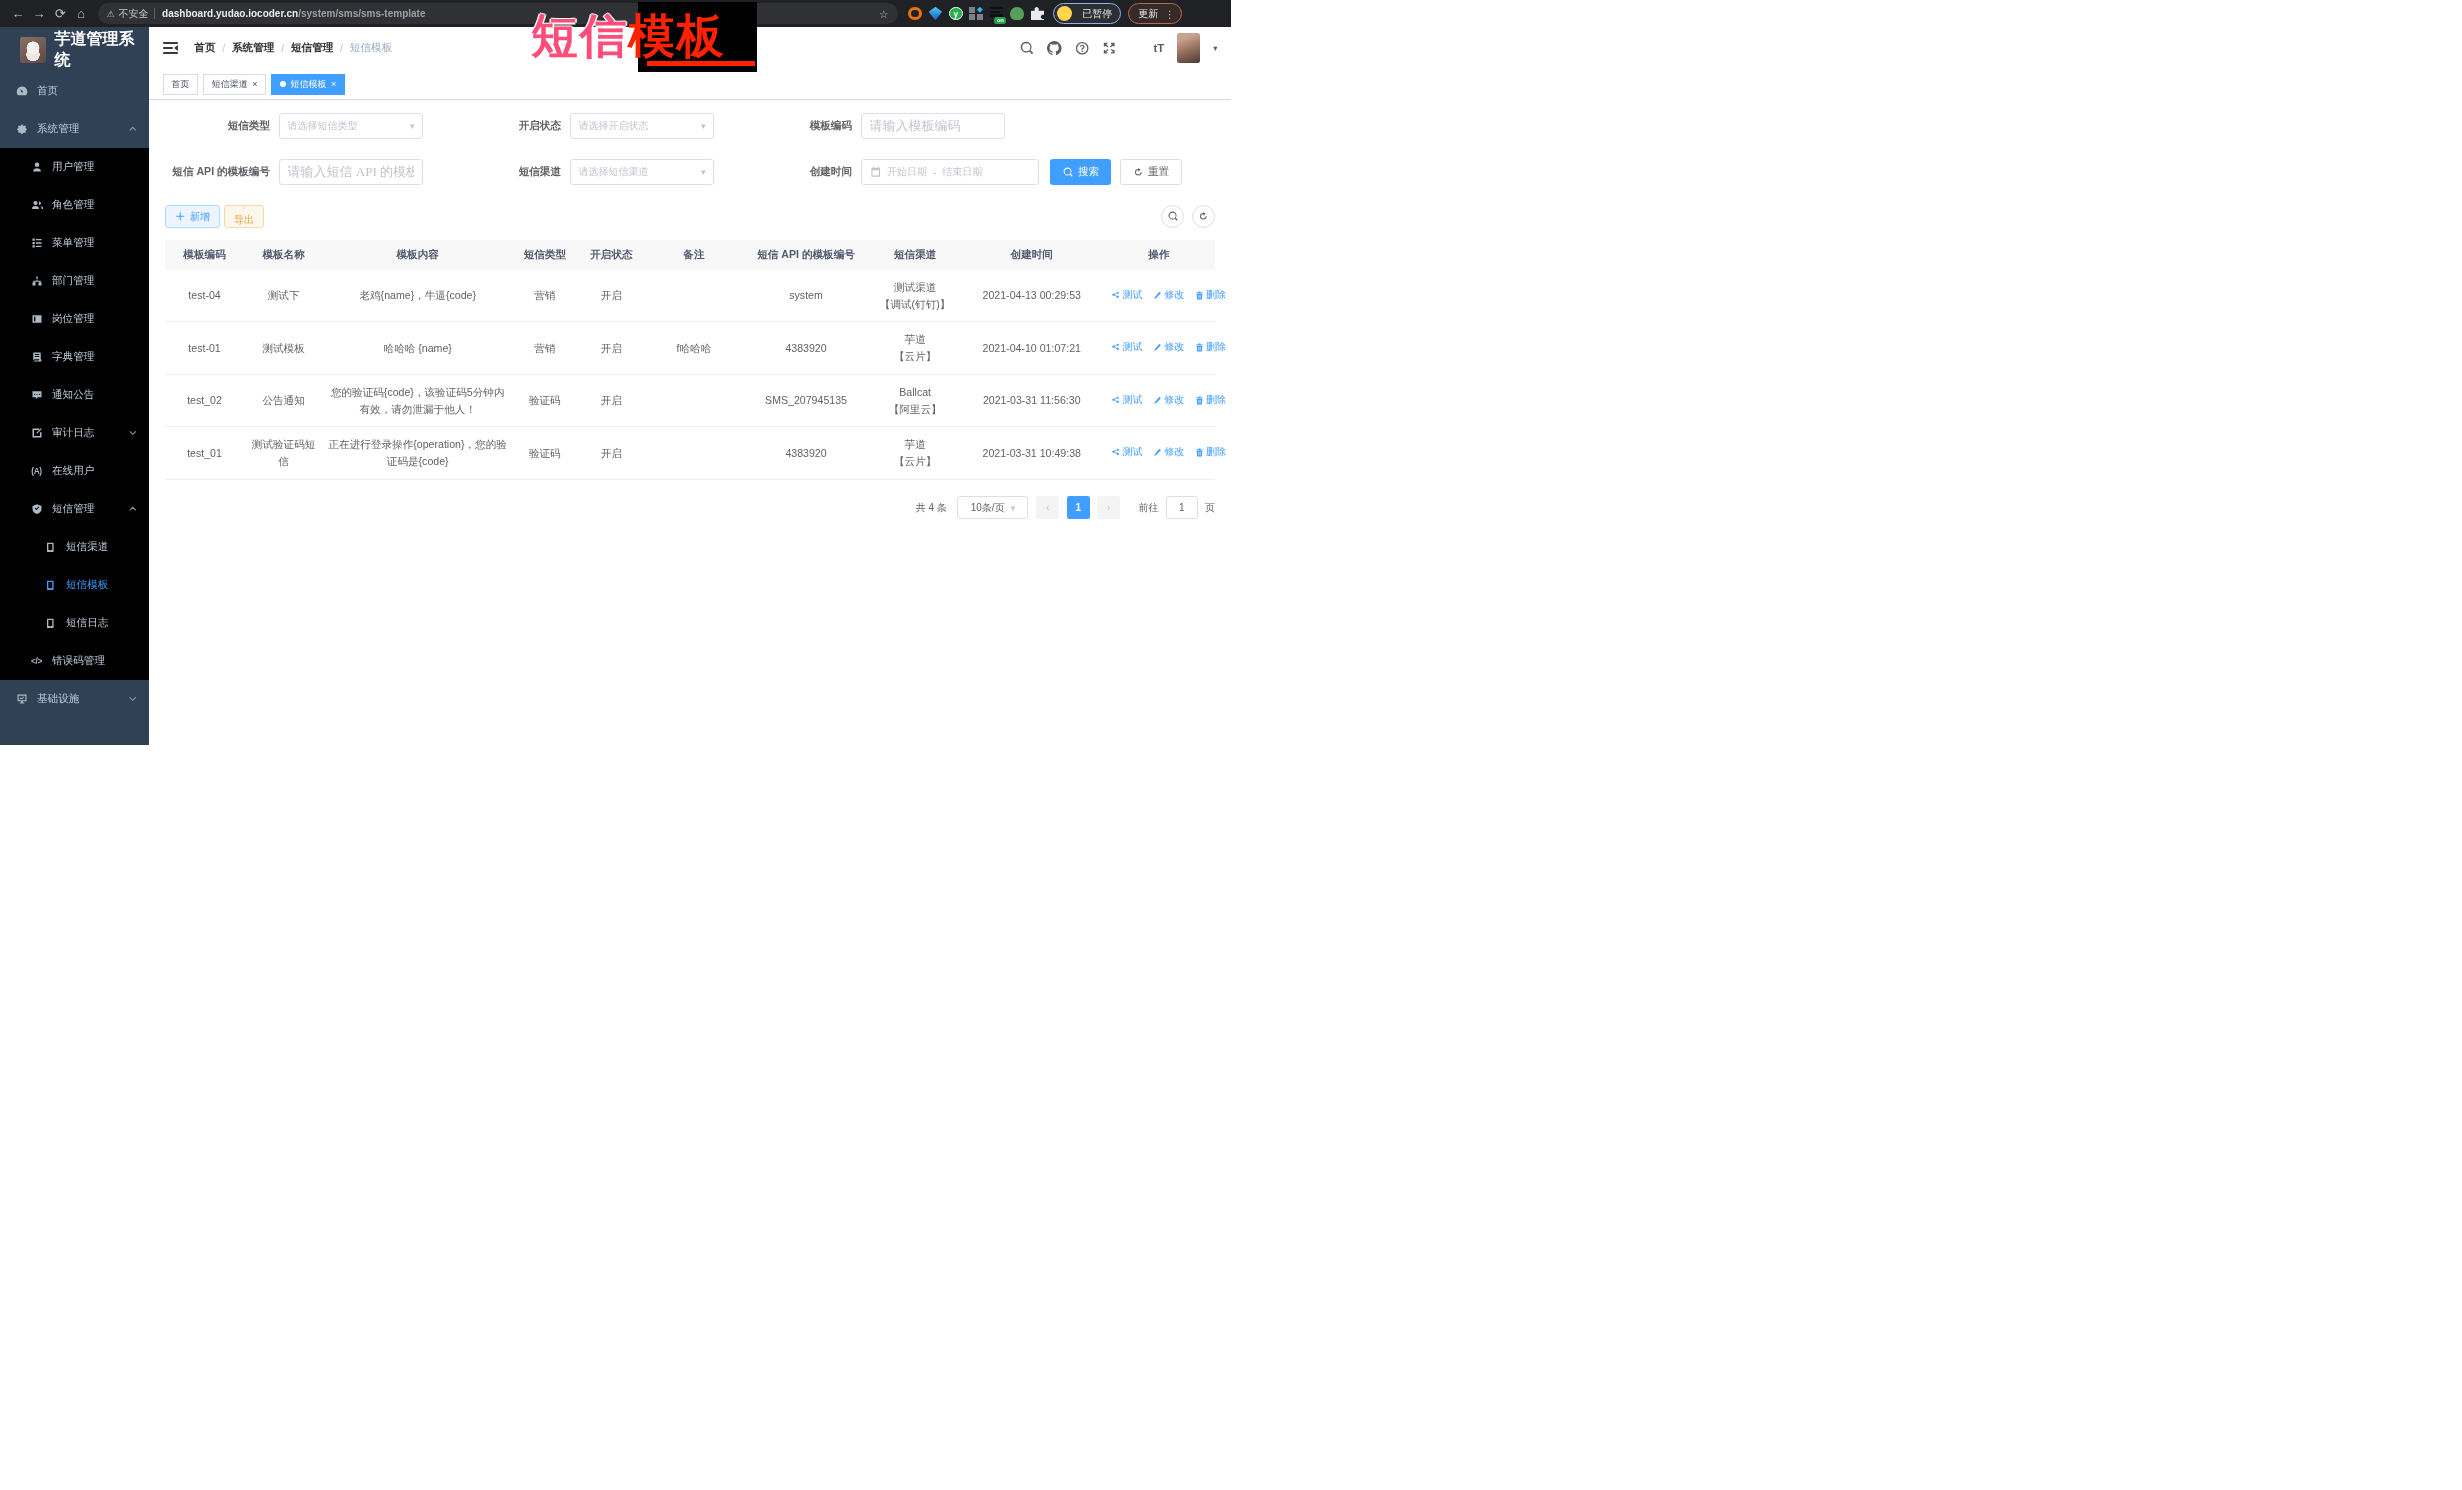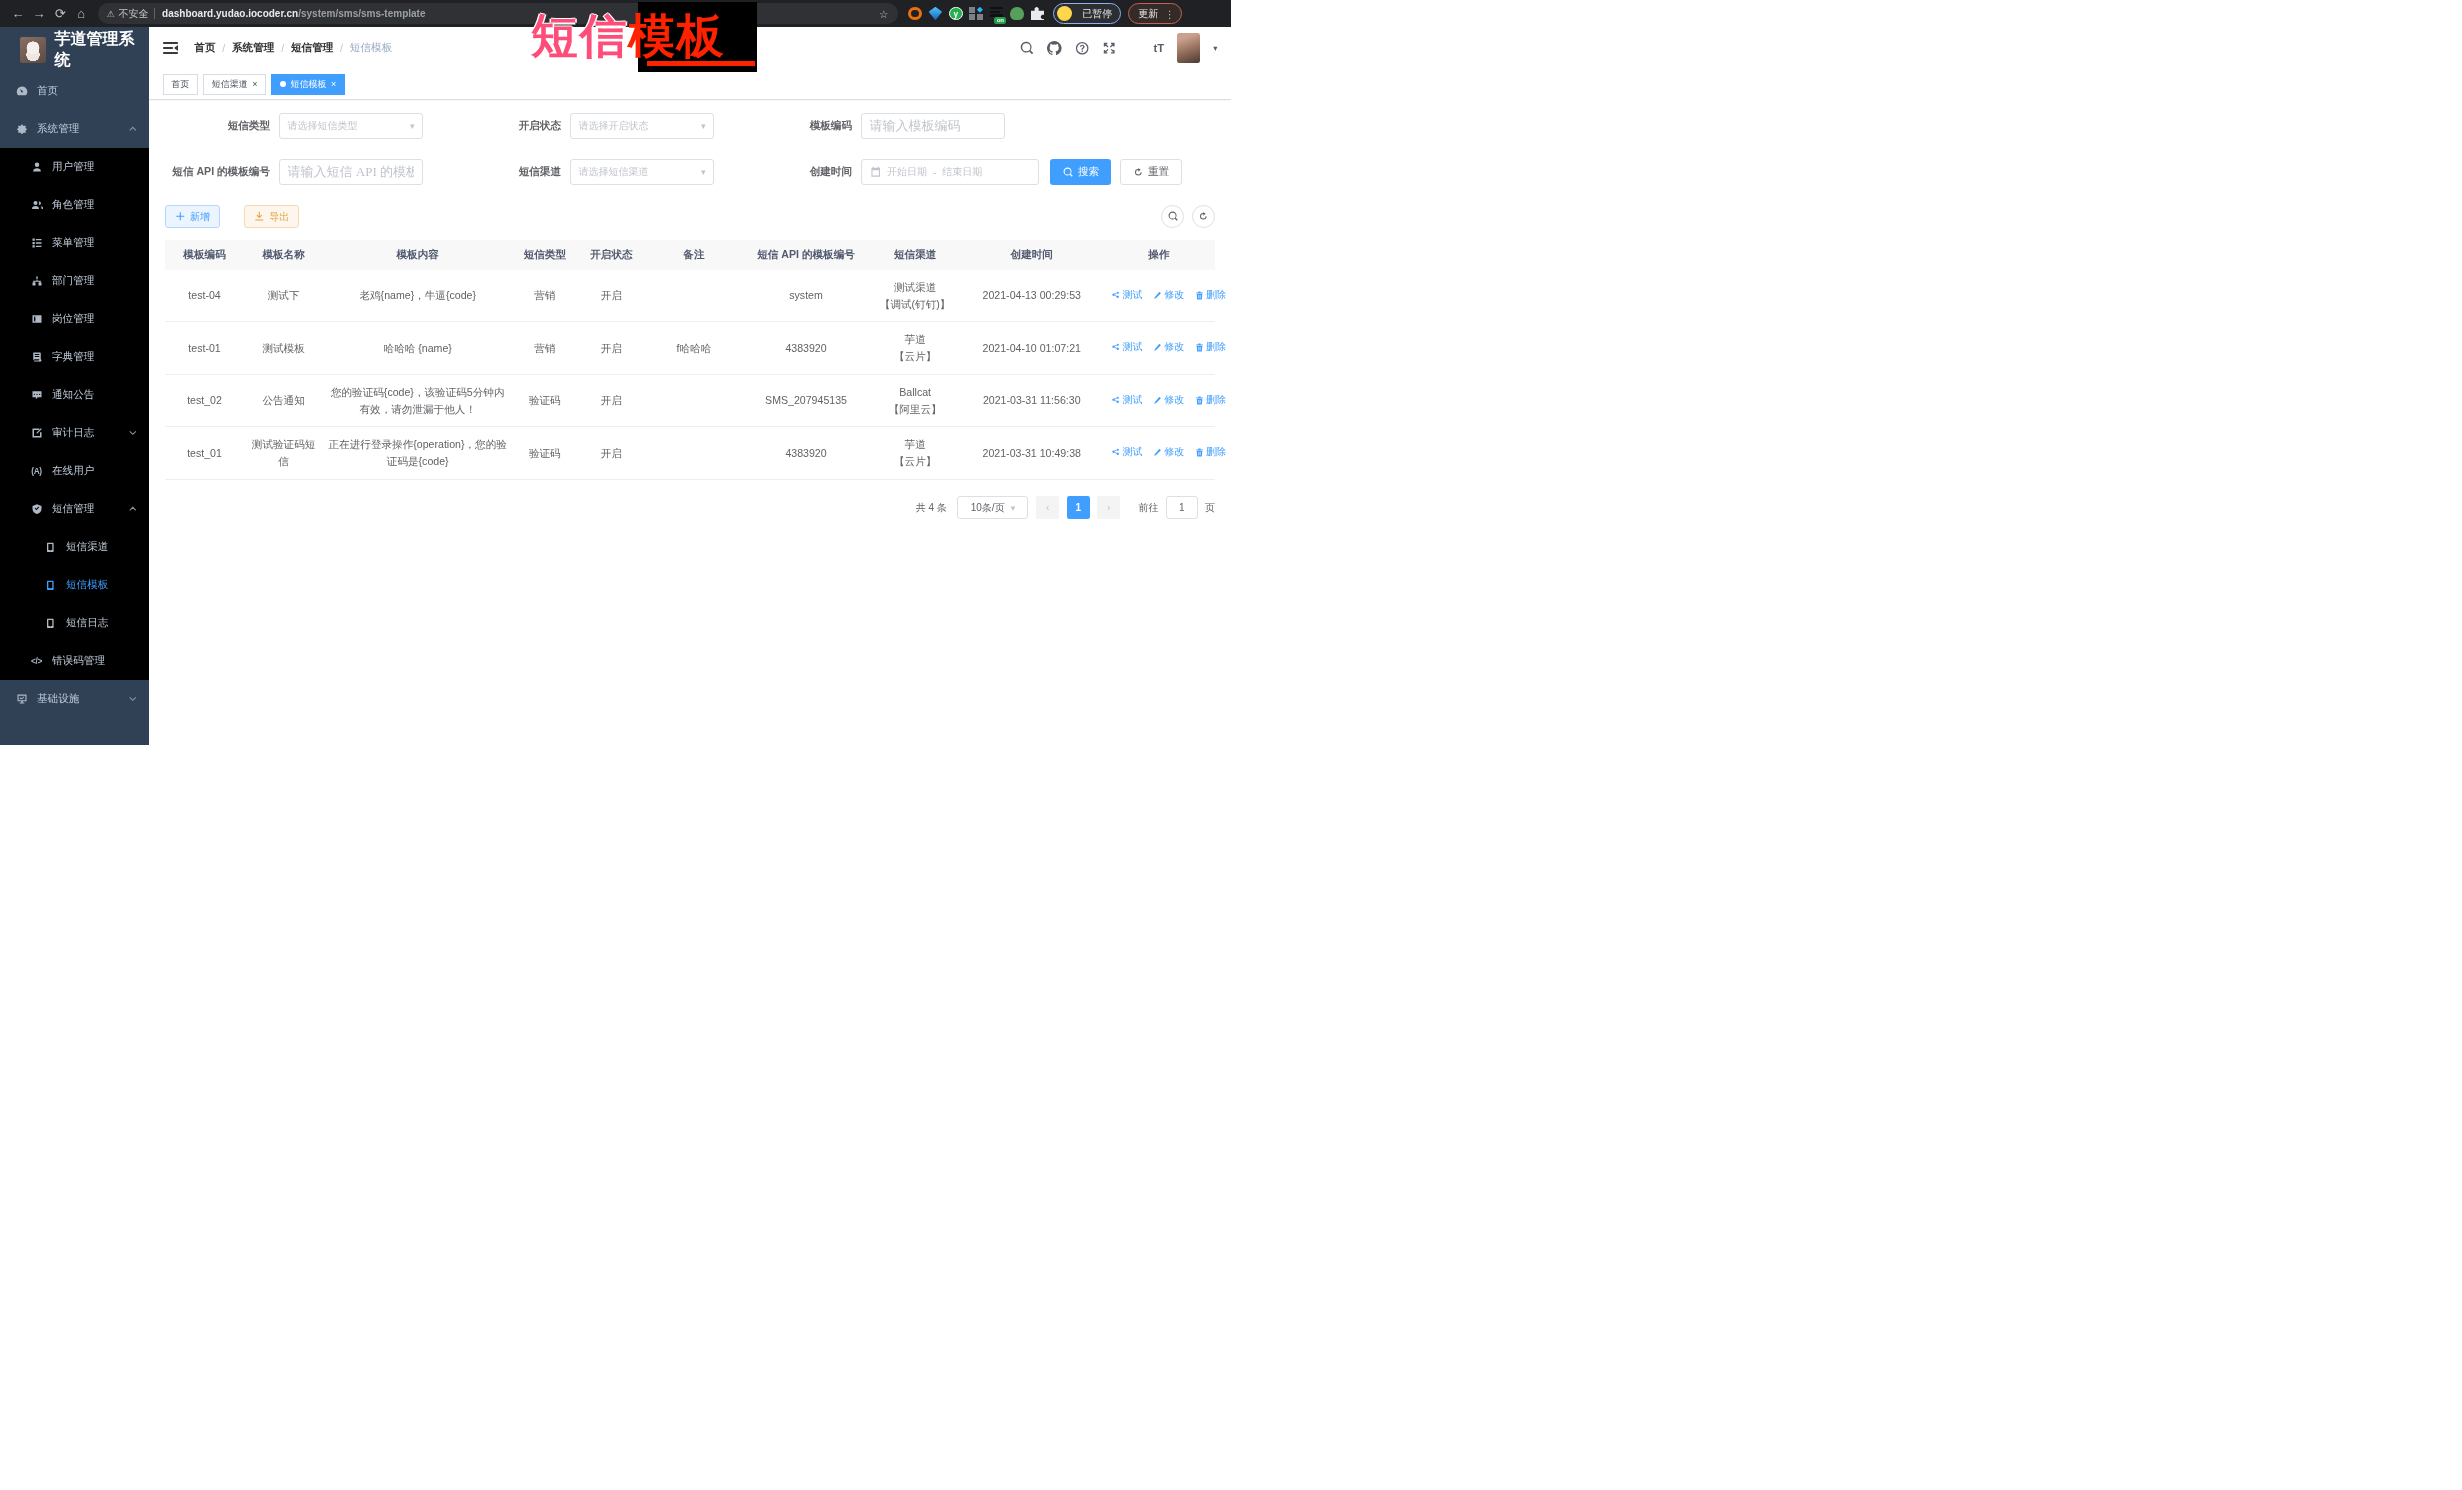--- a/index.html
+++ b/index.html
@@ -101,21 +101,21 @@
   .btn-primary { background:#409eff; color:#fff; margin-left:11.4px; }
   .btn-primary svg { fill:#fff; }
   .btn-plain { background:#fff; border-color:#dcdfe6; color:#606266; margin-left:9px; }
   .btn-plain svg { fill:#606266; }
 
   
   .toolbar { display:flex; align-items:center; margin-bottom:12px; }
   .btn-sm { height:23px; padding:0 9px; font-size:10px; border-radius:3px; }
   .btn-add { background:#ecf5ff; border:0.8px solid #b3d8ff; color:#409eff;text-align:center; }
   .btn-add svg { fill:#409eff; }
-  .btn-export { background:#fdf6ec; border:0.8px solid #f5dab1; color:#e6a23c; margin-left:24px; }
+  .btn-export { background:#fdf6ec; border:0.8px solid #f5dab1; color:#e6a23c; margin-left:4px;flex-direction:column; }
   .btn-export svg { fill:#e6a23c; }
   .tool-right { margin-left:auto; display:flex; gap:7.6px; }
   .circ { width:23px; height:23px; border-radius:50%; border:0.8px solid #dcdfe6; background:#fff; display:flex; align-items:center; justify-content:center; cursor:pointer; }
   .circ svg { width:10.6px; height:10.6px; fill:#606266; }
 
   
   table { width:1050px; border-collapse:collapse; table-layout:fixed; }
   thead th { background:#f8f8f9; color:#515a6e; font-size:10.6px; font-weight:700; height:30px; text-align:center; padding:0 3px; }
   tbody td { border-bottom:0.8px solid #ebeef5; color:#606266; font-size:10.6px; text-align:center; padding:9px 4.5px; line-height:16.7px; }
   tbody tr { height:51px; }

